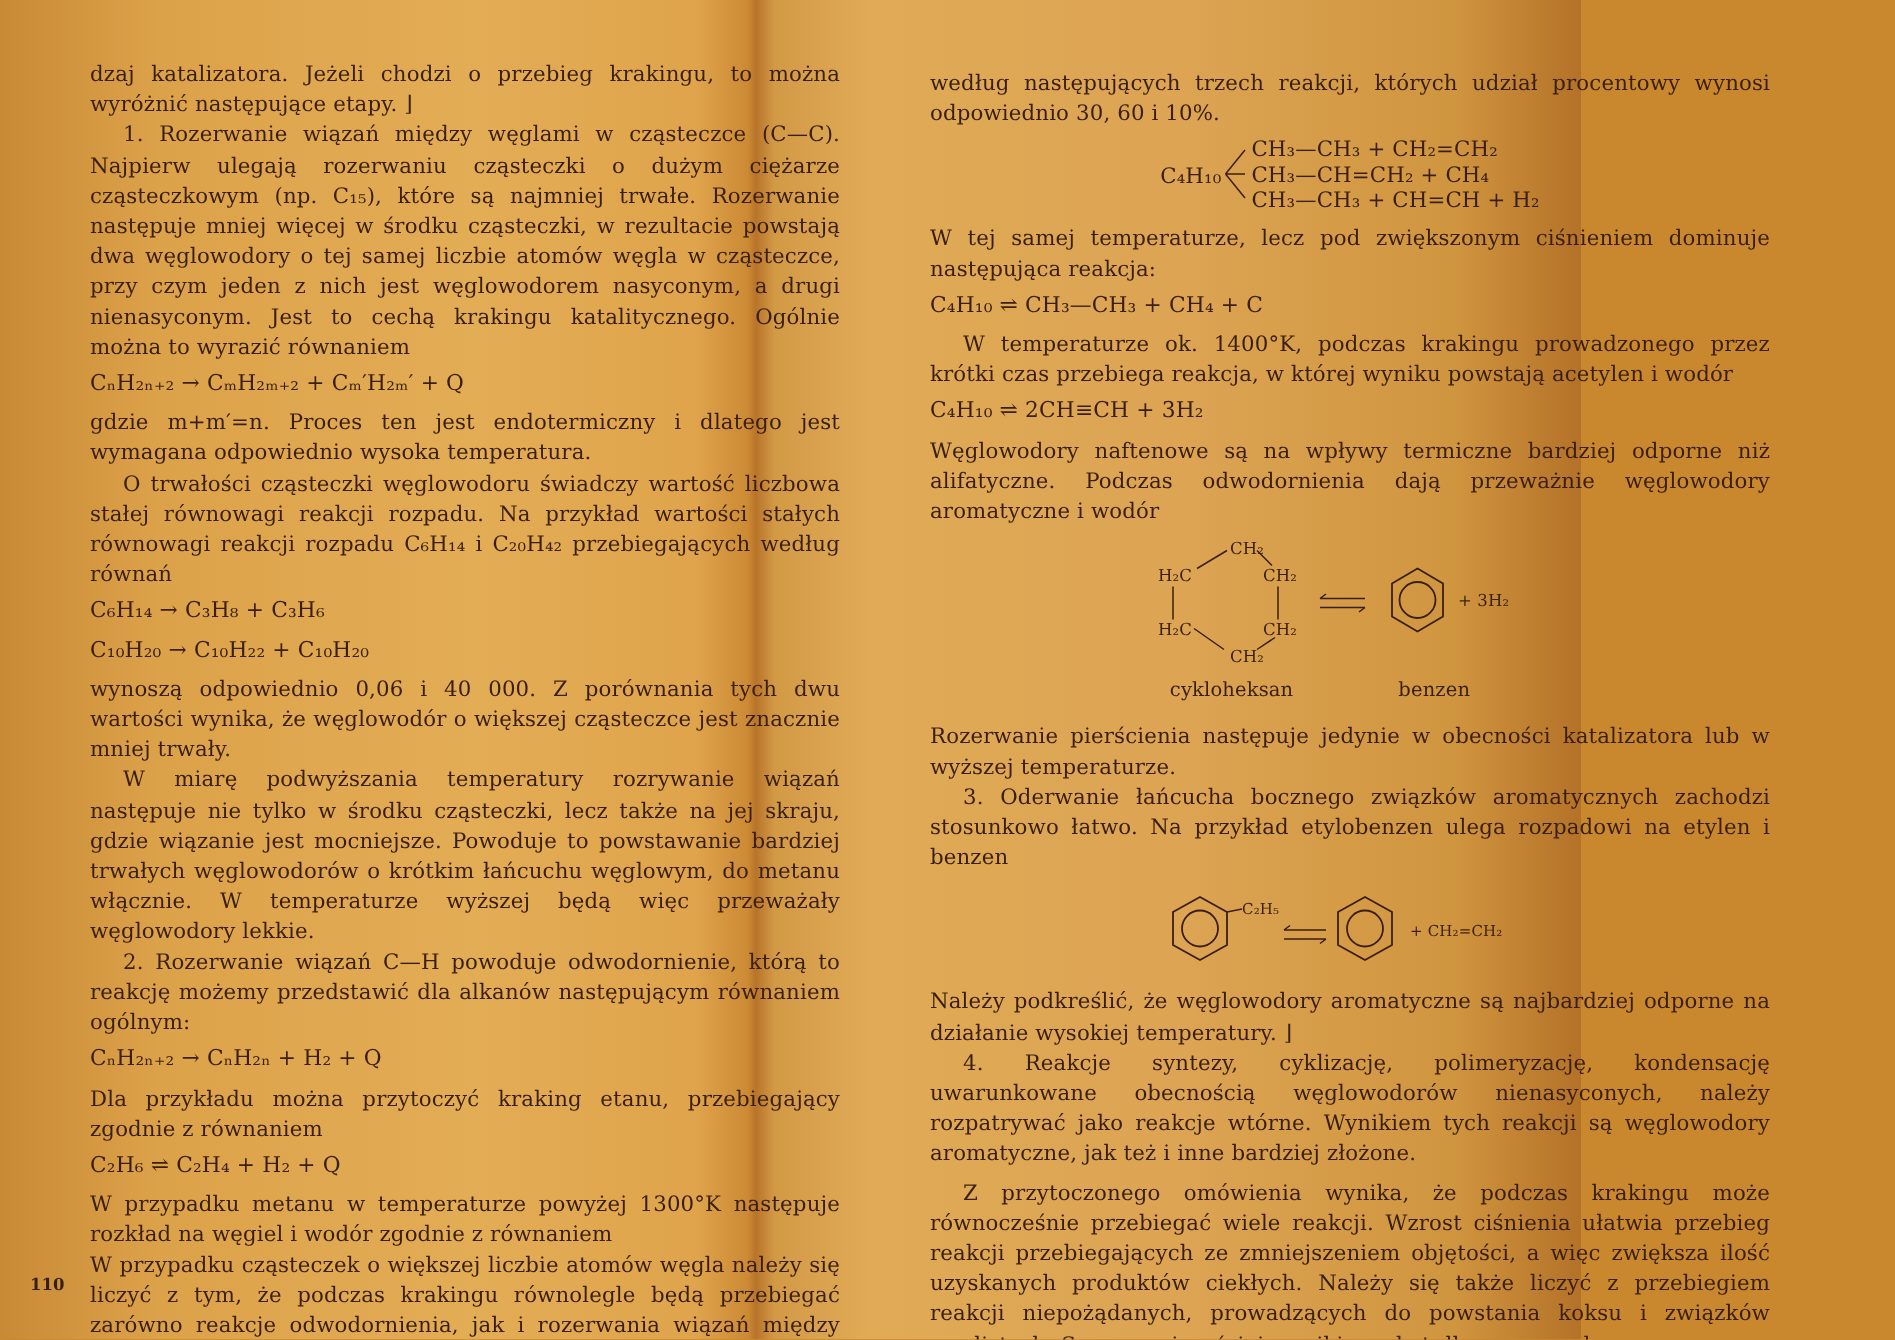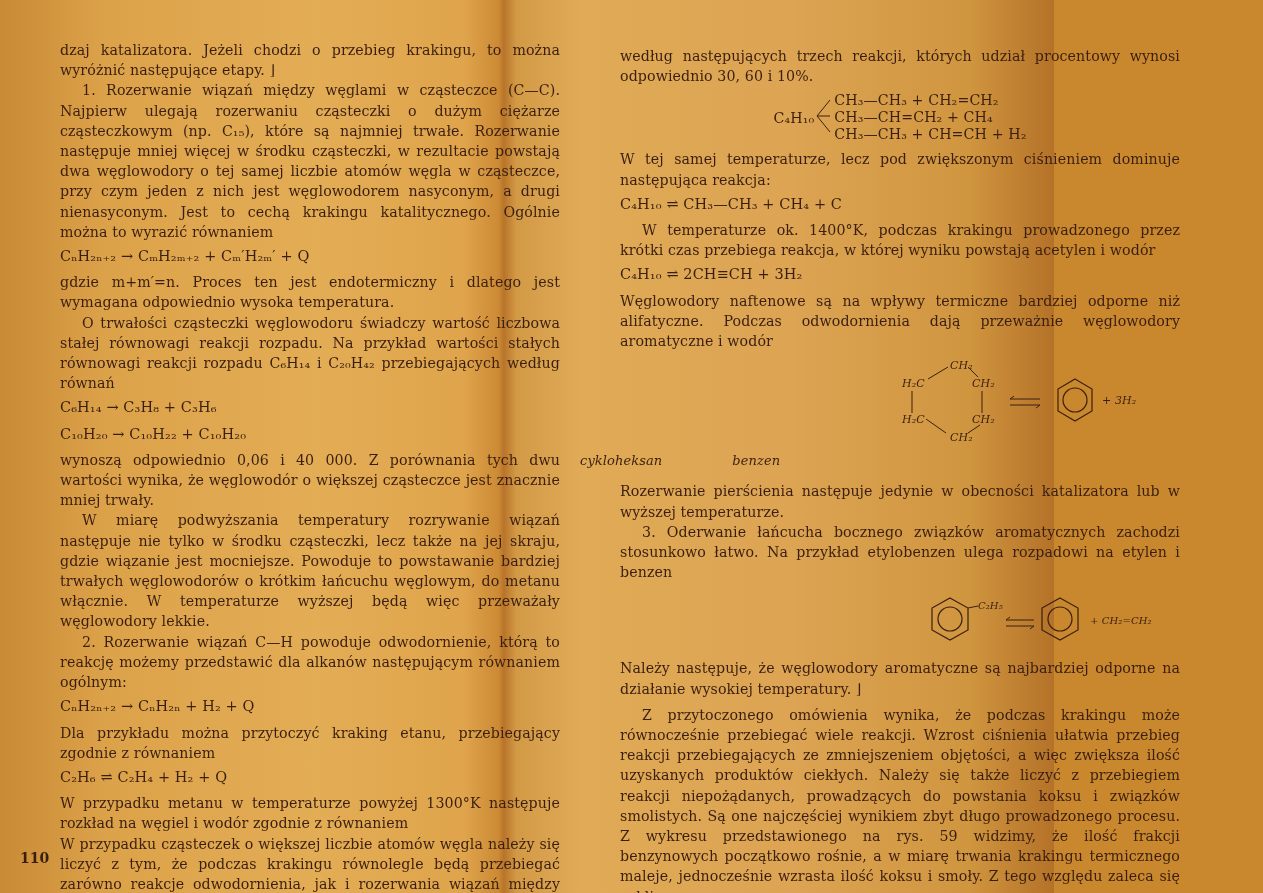--- a/index.html
+++ b/index.html
@@ -8,23 +8,23 @@
     background:linear-gradient(90deg,#c98a35 0%,#dca24a 10%,#e3ad55 30%,#dfa44c 44%,#cc8a34 47.3%,#b8742a 47.8%,#d39a46 49%,#e0aa56 55%,#dca453 75%,#d0953f 92%,#b47228 100%);}
   .page{position:absolute;top:0;height:893px;}
   .left{left:0;width:595px;}
   .right{left:600px;width:663px;}
   .txt{position:absolute;font-size:14.2px;line-height:20.2px;text-align:justify;letter-spacing:0.1px;}
   .left .txt{left:60px;width:500px;}
   .right .txt{left:20px;width:560px;}
   .p{margin:0;}
   .ind{text-indent:22px;}
   .eq{text-align:left;margin:4px 0 6px 0;font-size:14.5px;}
-  .pgnum{position:absolute;font-size:14px;font-weight:bold;}
-  .fig{display:flex;justify-content:flex-end;align-items:center;margin:6px 0 4px 0;font-style:italic;}
-  .figcap{display:flex;gap:70px;font-size:13px;margin:2px 0 10px -40px;font-style:italic;}
+  .pgnum{position:absolute;font-size:11px;font-weight:bold;}
+  .fig{display:flex;justify-content:center;align-items:center;margin:6px 0 4px 0;}
+  .figcap{display:flex;justify-content:center;gap:70px;font-size:13px;margin:2px 0 10px -40px;}
   .branch{display:flex;justify-content:center;margin:6px 0;}
   .branch .lhs{align-self:center;margin-right:2px;}
   .branch .rhs div{line-height:17px;}
   svg text{font-family:"DejaVu Serif",serif;fill:#3a1f10;}
 </style>
 </head>
 <body>
 
 <div class="spread">
 
@@ -103,18 +103,19 @@
           <circle cx="30" cy="25" r="12" stroke="#3a1f10" stroke-width="1.2" fill="none"></circle>
           <path d="M48 14 L58 12" stroke="#3a1f10" stroke-width="1"></path>
           <text x="58" y="15" font-size="10">C₂H₅</text>
           <path d="M86 26 L114 26 M90 23 L86 26 M86 32 L114 32 M110 35 L114 32" stroke="#3a1f10" stroke-width="1" fill="none"></path>
           <polygon points="140,4 158,14 158,36 140,46 122,36 122,14" stroke="#3a1f10" stroke-width="1.2" fill="none"></polygon>
           <circle cx="140" cy="25" r="12" stroke="#3a1f10" stroke-width="1.2" fill="none"></circle>
           <text x="170" y="30" font-size="10">+ CH₂=CH₂</text>
         </svg>
       </div>
 
-      <p class="p">Należy następuje, że węglowodory aromatyczne są najbardziej odporne na działanie wysokiej temperatury. ⌋</p>
+      <p class="p">Należy podkreślić, że węglowodory aromatyczne są najbardziej odporne na działanie wysokiej temperatury. ⌋</p>
+      <p class="p ind">4. Reakcje syntezy, cyklizację, polimeryzację, kondensację uwarunkowane obecnością węglowodorów nienasyconych, należy rozpatrywać jako reakcje wtórne. Wynikiem tych reakcji są węglowodory aromatyczne, jak też i inne bardziej złożone.</p>
       <p class="p ind" style="margin-top:6px;">Z przytoczonego omówienia wynika, że podczas krakingu może równocześnie przebiegać wiele reakcji. Wzrost ciśnienia ułatwia przebieg reakcji przebiegających ze zmniejszeniem objętości, a więc zwiększa ilość uzyskanych produktów ciekłych. Należy się także liczyć z przebiegiem reakcji niepożądanych, prowadzących do powstania koksu i związków smolistych. Są one najczęściej wynikiem zbyt długo prowadzonego procesu. Z wykresu przedstawionego na rys. 59 widzimy, że ilość frakcji benzynowych początkowo rośnie, a w miarę trwania krakingu termicznego maleje, jednocześnie wzrasta ilość koksu i smoły. Z tego względu zaleca się cykliczne</p>
     </div>
     <div class="pgnum" style="left:552px;top:900px;">111</div>
   </div>
 </div>
 
 </body></html>

